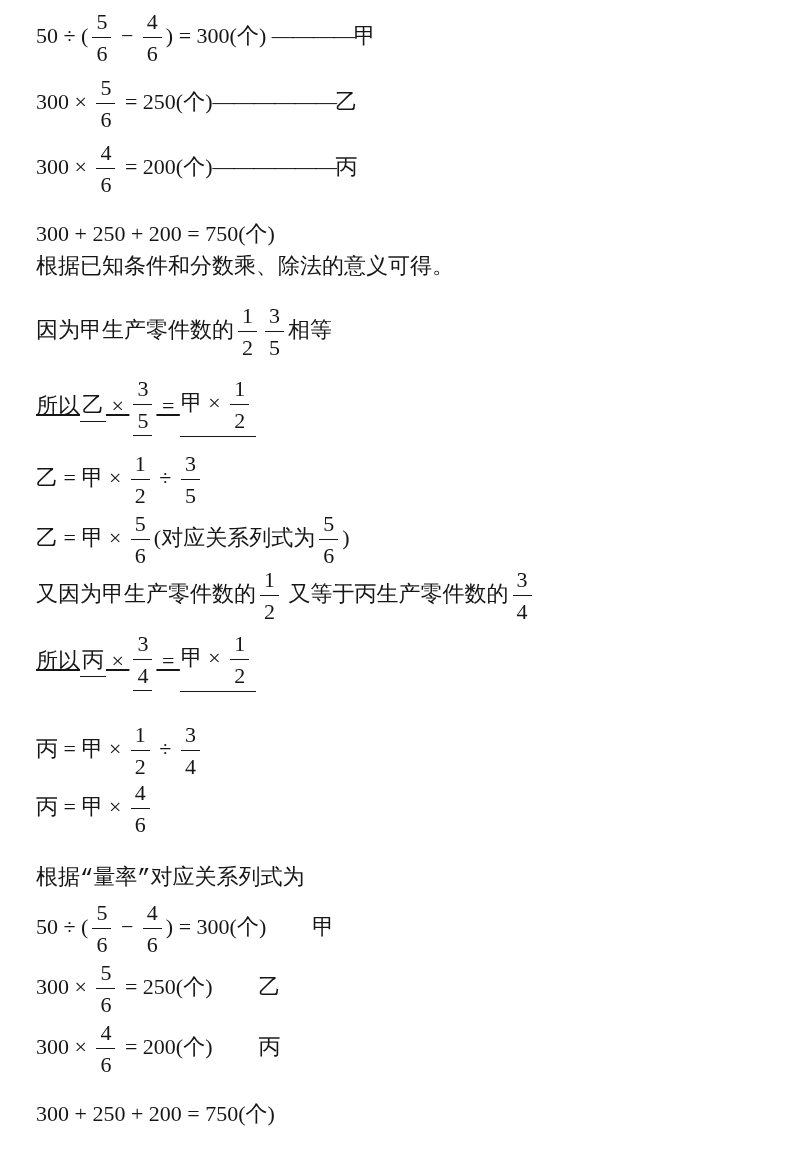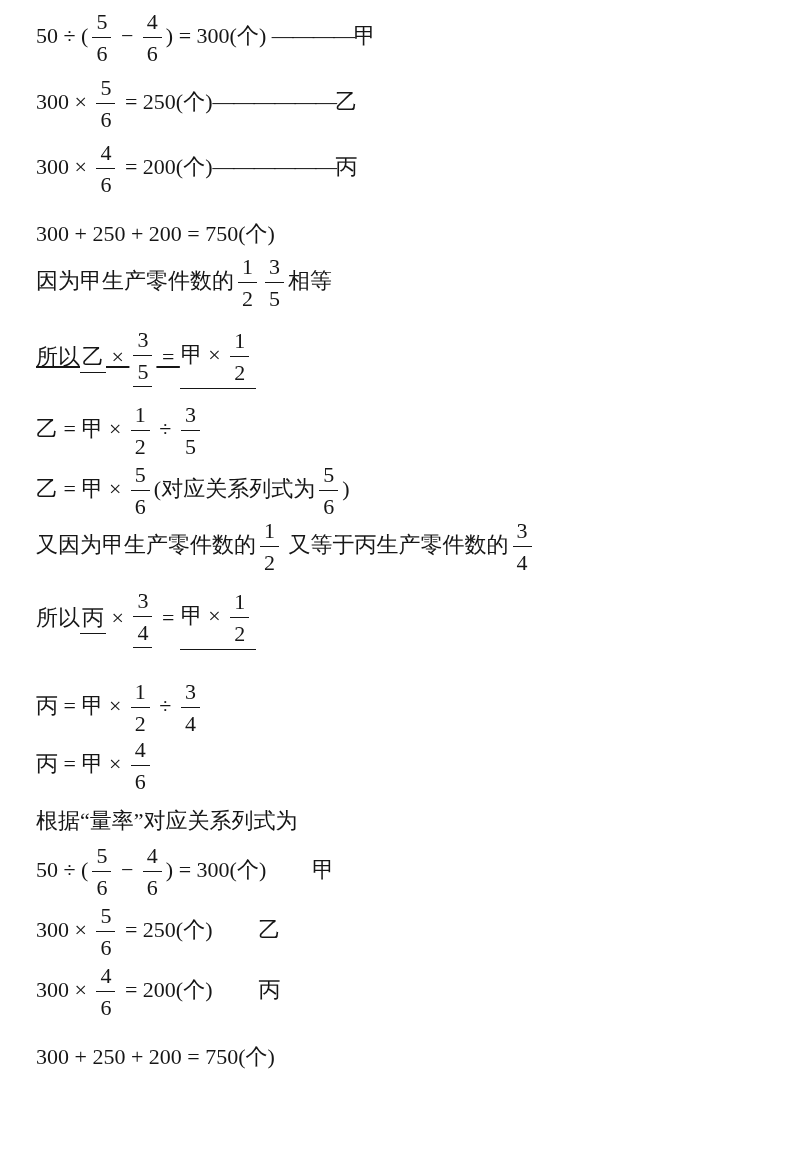--- a/index.html
+++ b/index.html
@@ -24,43 +24,44 @@
   .dashline{letter-spacing:-1.5px;}
   
   .wsp{display:inline-block;width:46px;}
   
   .line-0{margin-top:0;}
   .line-1{margin-top:10px;}
   .line-2{margin-top:9px;}
   .line-3{margin-top:24px;}
   .line-4{margin-top:24px;}
   .line-5{margin-top:6px;}
-  .line-6{margin-top:8px;}
+  .line-6{margin-top:24px;}
   .line-7{margin-top:17px;text-decoration:underline;}
   .line-8{margin-top:14px;}
   .line-9{margin-top:4px;}
   .line-10{margin-top:0;}
-  .line-11{margin-top:14px;}
+  .line-11{margin-top:8px;text-decoration:underline;}
   .line-12{margin-top:30px;}
   .line-13{margin-top:2px;}
-  .line-14{margin-top:14px;}
+  .line-14{margin-top:29px;font-family:Liberation Mono, monospace;}
   .line-15{margin-top:9px;}
   .line-16{margin-top:4px;}
   .line-17{margin-top:4px;}
   .line-18{margin-top:24px;}
 </style>
 </head>
 <body>
 
 <main>
   <section id="lines">
       <div class="line line-0 f-line"><span class="text-run">50 ÷ (</span><span class="frac"><span class="num">5</span><span class="den">6</span></span><span class="text-run"> − </span><span class="frac"><span class="num">4</span><span class="den">6</span></span><span class="text-run">) = 300(个) </span><span class="dashline">————</span><span class="text-run">甲</span></div>
       <div class="line line-1 f-line"><span class="text-run">300 × </span><span class="frac"><span class="num">5</span><span class="den">6</span></span><span class="text-run"> = 250(个)</span><span class="dashline">——————</span><span class="text-run">乙</span></div>
       <div class="line line-2 f-line"><span class="text-run">300 × </span><span class="frac"><span class="num">4</span><span class="den">6</span></span><span class="text-run"> = 200(个)</span><span class="dashline">——————</span><span class="text-run">丙</span></div>
       <div class="line line-3 f-line"><span class="text-run">300 + 250 + 200 = 750(个)</span></div>
+      <div class="line line-5 t-line">根据已知条件和分数乘、除法的意义可得。</div>
       <div class="line line-6 f-line"><span class="text-run">因为甲生产零件数的</span><span class="frac"><span class="num">1</span><span class="den">2</span></span><span class="frac"><span class="num">3</span><span class="den">5</span></span><span class="text-run">相等</span></div>
       <div class="line line-7 f-line"><span class="text-run">所以</span><span class="underlined-term">乙</span><span class="text-run"> × </span><span class="frac u-den"><span class="num">3</span><span class="den">5</span></span><span class="text-run"> = </span><span class="ugroup"><span class="text-run">甲 × </span><span class="frac"><span class="num">1</span><span class="den">2</span></span></span></div>
       <div class="line line-8 f-line"><span class="text-run">乙 = 甲 × </span><span class="frac"><span class="num">1</span><span class="den">2</span></span><span class="text-run"> ÷ </span><span class="frac"><span class="num">3</span><span class="den">5</span></span></div>
       <div class="line line-9 f-line"><span class="text-run">乙 = 甲 × </span><span class="frac"><span class="num">5</span><span class="den">6</span></span><span class="text-run">(对应关系列式为</span><span class="frac"><span class="num">5</span><span class="den">6</span></span><span class="text-run">)</span></div>
       <div class="line line-10 f-line"><span class="text-run">又因为甲生产零件数的</span><span class="frac"><span class="num">1</span><span class="den">2</span></span><span class="text-run"> 又等于丙生产零件数的</span><span class="frac"><span class="num">3</span><span class="den">4</span></span></div>
       <div class="line line-11 f-line"><span class="text-run">所以</span><span class="underlined-term">丙</span><span class="text-run"> × </span><span class="frac u-den"><span class="num">3</span><span class="den">4</span></span><span class="text-run"> = </span><span class="ugroup"><span class="text-run">甲 × </span><span class="frac"><span class="num">1</span><span class="den">2</span></span></span></div>
       <div class="line line-12 f-line"><span class="text-run">丙 = 甲 × </span><span class="frac"><span class="num">1</span><span class="den">2</span></span><span class="text-run"> ÷ </span><span class="frac"><span class="num">3</span><span class="den">4</span></span></div>
       <div class="line line-13 f-line"><span class="text-run">丙 = 甲 × </span><span class="frac"><span class="num">4</span><span class="den">6</span></span></div>
       <div class="line line-14 t-line">根据“量率”对应关系列式为</div>
       <div class="line line-15 f-line"><span class="text-run">50 ÷ (</span><span class="frac"><span class="num">5</span><span class="den">6</span></span><span class="text-run"> − </span><span class="frac"><span class="num">4</span><span class="den">6</span></span><span class="text-run">) = 300(个)</span><span class="wsp"></span><span class="text-run">甲</span></div>

